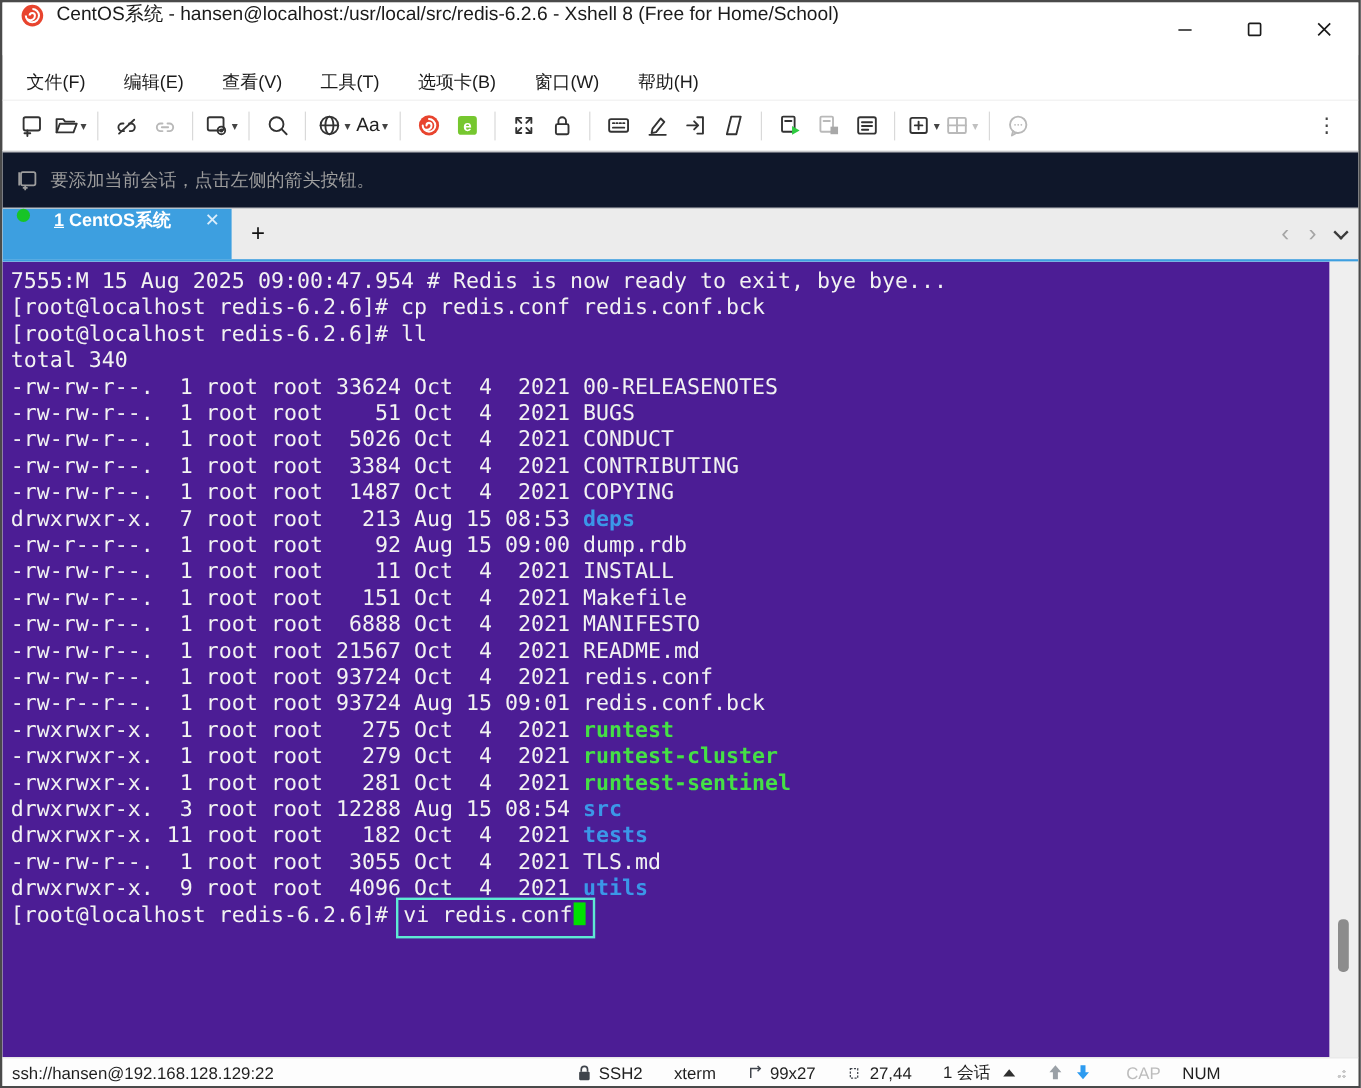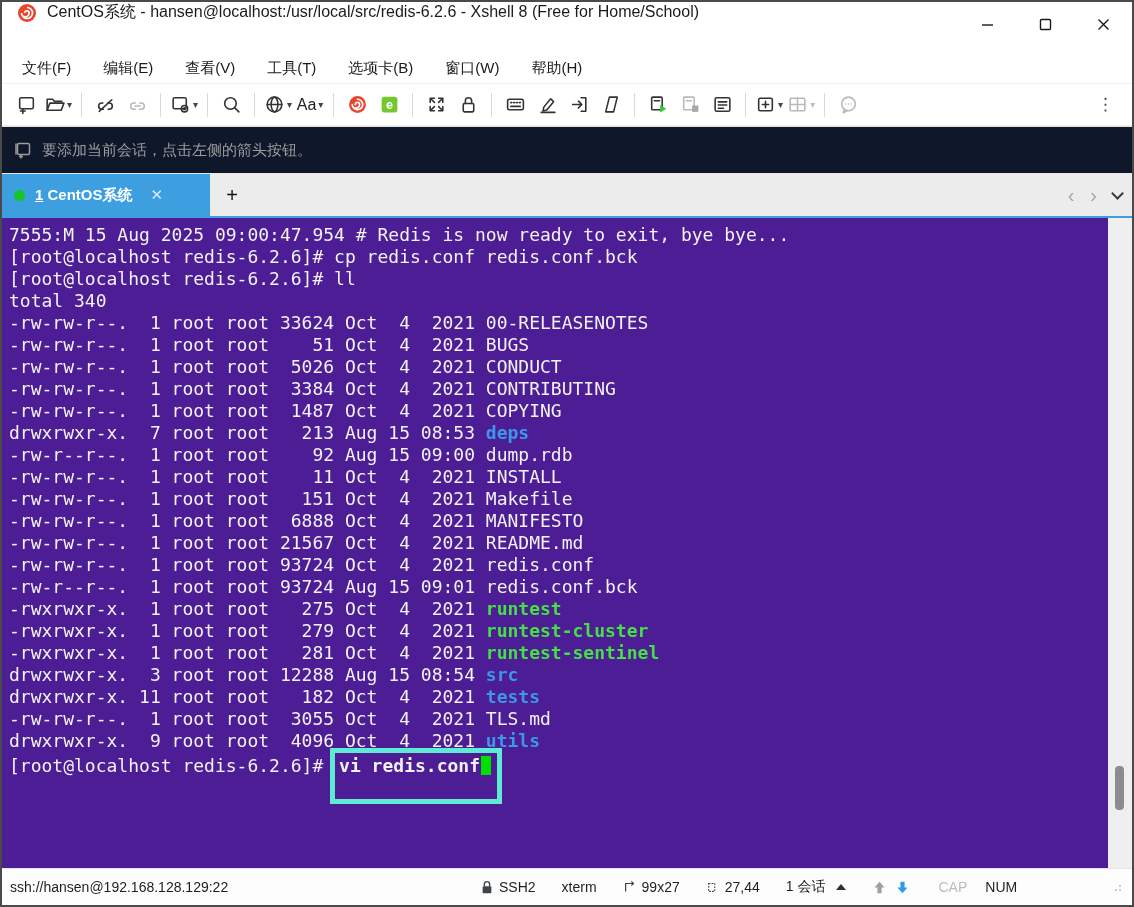--- a/index.html
+++ b/index.html
@@ -36,43 +36,43 @@
   .addr-text { font-size:15px; color:#6b7077; flex:1; }
   .addr-caret { width:10px; height:10px; border-right:1.8px solid #555; border-bottom:1.8px solid #555; transform:rotate(45deg) translate(-2px,-2px); }
 
   
   .infobar { height:48px; background:#0f172a; border-top:1px solid #e6e6e6; border-bottom:1px solid #e6e6e6; display:flex; align-items:center; padding:0 12px; flex:0 0 auto; }
   .infobar svg { width:20px; height:20px; stroke:#9d9d9d; stroke-width:1.5; fill:none; margin-right:8px; }
   .info-text { font-size:15px; color:#9d9d9d; }
 
   
   .tabbar { height:44px; background:#ececec; display:flex; align-items:stretch; border-bottom:2px solid #3d9fe0; flex:0 0 auto; position:relative; }
-  .tab { background:#3d9fe0; width:208px; display:flex; align-items:center; padding:0 12px; gap:10px; }
+  .tab { background:#3d9fe0; width:191px; display:flex; align-items:flex-start; padding:0 12px; gap:20px; }
   .tab-dot { width:11px; height:11px; border-radius:50%; background:#17c427; flex:0 0 auto; }
   .tab-label { color:#fff; font-size:15px; font-weight:bold; white-space:nowrap; }
   .tab-index { text-decoration:underline; }
   .tab-close { color:#dceefb; font-size:15px; margin-left:8px; }
   .newtab { width:44px; display:flex; align-items:center; justify-content:center; font-size:20px; color:#111; }
   .tab-nav { position:absolute; right:10px; top:0; height:100%; display:flex; align-items:center; gap:16px; }
   .tab-chevron { color:#a5a5a5; font-size:20px; line-height:1; }
   .chev-down { width:9px; height:9px; border-right:2px solid #3a3a3a; border-bottom:2px solid #3a3a3a; transform:rotate(45deg); margin-top:-4px; }
 
   
   .term-row { flex:1 1 auto; display:flex; min-height:0; }
   .terminal { flex:1; background:#4c1d95; padding:6px 0 0 7px; overflow:hidden; font-family:"DejaVu Sans Mono", monospace; font-size:18px; line-height:22px; color:#f2f2f2; }
   .term-line { white-space:pre; }
   .t-dir  { color:#3b97e8; font-weight:bold; }
   .t-exec { color:#45e045; font-weight:bold; }
   .cursor { display:inline-block; width:10px; height:19px; background:#00e100; vertical-align:-3px; margin-left:1px; }
-  .red-box { display:inline-block; border:5px solid #5eead4; padding:2px 6px 22px 4px; margin:-4px 0 0 -4px;font-weight:bold; }
+  .red-box { display:inline-block; border:2px solid #5eead4; padding:2px 6px 6px 4px; margin:-4px 0 0 -4px; }
   .scrolltrack { width:24px; background:#efefef; position:relative; flex:0 0 auto; }
   .scrollthumb { position:absolute; left:7px; top:548px; width:9px; height:44px; background:#8c8c8c; border-radius:4px; }
 
   
-  .statusbar { height:37px; background:#fdfdfd; border-top:1px solid #e4e4e4; display:flex; align-items:center; font-size:14px; color:#1f1f1f; padding:0 8px; flex:0 0 auto; }
+  .statusbar { height:24px; background:#fdfdfd; border-top:1px solid #e4e4e4; display:flex; align-items:center; font-size:14px; color:#1f1f1f; padding:0 8px; flex:0 0 auto; }
   .sb-url { width:470px; white-space:nowrap; }
   .sb-item { display:flex; align-items:center; gap:5px; margin-right:26px; white-space:nowrap; }
   .sb-item svg { width:14px; height:14px; }
   .sb-cap { color:#bcbcbc; margin-right:18px; }
   .sb-num { color:#1f1f1f; margin-right:10px; }
   .sb-sess-caret { width:0; height:0; border-left:5px solid transparent; border-right:5px solid transparent; border-bottom:6px solid #2f2f2f; margin-left:6px; }
   .sb-arrows { display:flex; gap:8px; margin-right:28px; }
   .grip { margin-left:auto; width:10px; height:10px; background:
       radial-gradient(circle at 2px 8px, #c9c9c9 1.3px, transparent 1.5px),
       radial-gradient(circle at 6px 8px, #c9c9c9 1.3px, transparent 1.5px),

